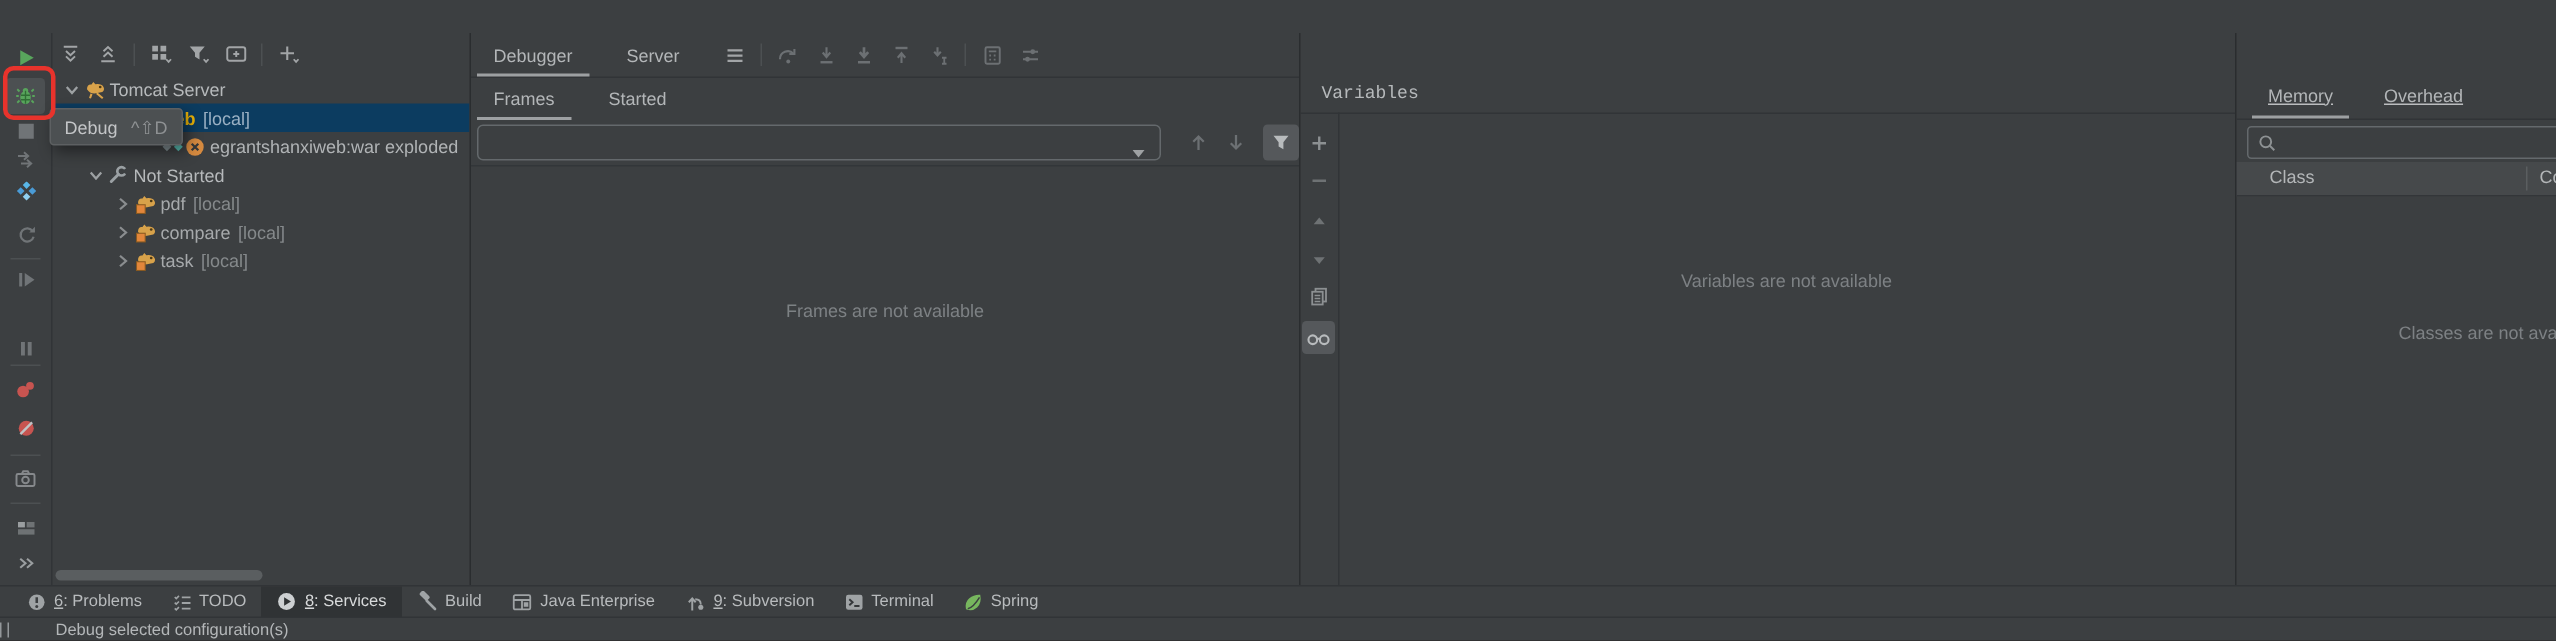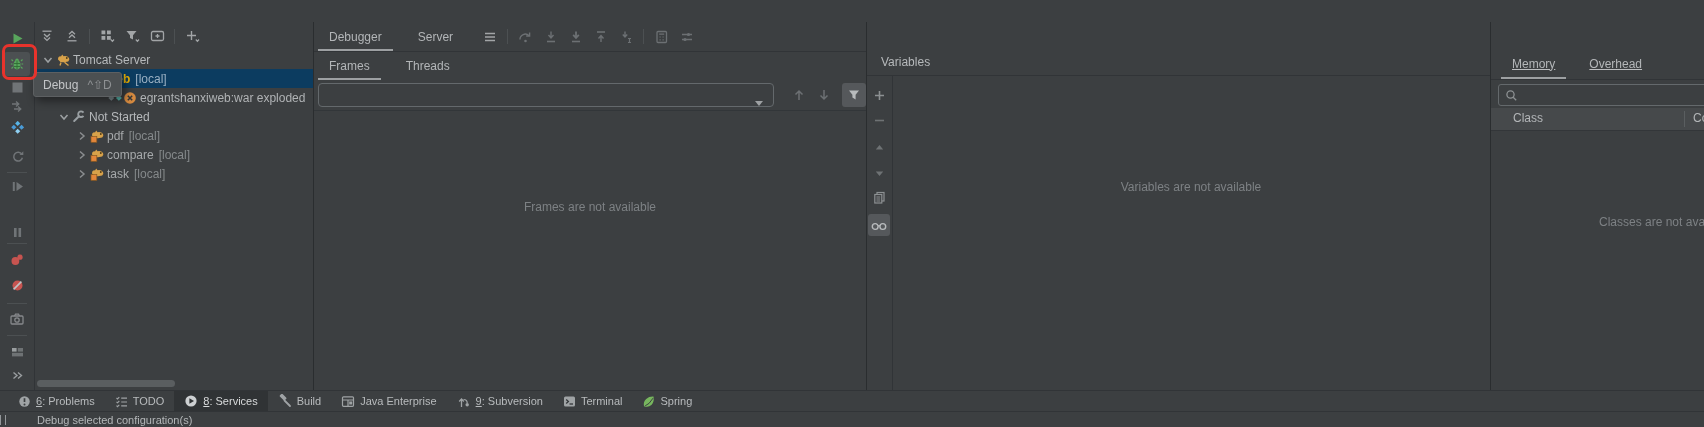--- a/index.html
+++ b/index.html
@@ -49,21 +49,21 @@
   .frame-controls{height:31px;display:flex;align-items:center;padding-left:4px;border-bottom:1px solid #323639;box-sizing:border-box;}
   .combo{position:relative;width:460px;height:24px;border:1px solid #64696c;border-radius:4px;box-sizing:border-box;background:transparent;}
   .combo-chevron{position:absolute;right:9px;top:9px;}
   .fbtn{width:24px;height:24px;display:flex;align-items:center;justify-content:center;border-radius:3px;}
   .fbtn.sel{background:#55585b;}
   .empty-text{position:absolute;left:0;right:0;text-align:center;color:#7d8184;font-size:12px;}
 
   
   .vars-panel{position:absolute;left:866px;top:22px;width:624px;height:368px;border-left:1px solid #2a2d2f;box-sizing:border-box;}
   .vars-header{position:absolute;top:26px;left:0;right:0;height:27px;border-bottom:1px solid #313437;}
-  .vars-title{position:absolute;left:14px;top:7px;font-size:12px;color:#b6b9bb;}
+  .vars-title{position:absolute;left:14px;top:7px;font-size:12px;color:#b6b9bb;font-family:Liberation Mono, monospace;}
   .vars-strip{position:absolute;left:0;top:53px;bottom:0;width:25px;border-right:1px solid #313437;}
   .wbtn{position:absolute;left:1px;width:22px;height:22px;display:flex;align-items:center;justify-content:center;border-radius:3px;}
   .wbtn.sel{background:#55585b;}
 
   
   .memory-panel{position:absolute;left:1490px;top:22px;width:214px;height:368px;border-left:1px solid #2a2d2f;box-sizing:border-box;overflow:hidden;}
   .mem-tabs{position:absolute;top:26px;left:0;right:0;height:31px;border-bottom:1px solid #313437;display:flex;align-items:center;text-decoration:underline;}
   .mem-search{position:absolute;top:62px;left:7px;width:210px;height:22px;border:1px solid #64696c;border-radius:3px;box-sizing:border-box;display:flex;align-items:center;}
   .mem-search input{flex:1;border:none;background:transparent;outline:none;color:#bbbdbf;font-size:12px;font-family:"Liberation Sans",sans-serif;}
   .mem-cols{position:absolute;top:86px;left:0;width:260px;height:22px;background:#46494b;border-bottom:1px solid #333639;}
@@ -443,21 +443,21 @@
             <circle cx="8.5" cy="4.5" r="1.6" fill="#6c7073"></circle>
             <circle cx="5" cy="9.5" r="1.6" fill="#6c7073"></circle>
           </svg>
         </span>
     </div>
     <div class="dbg-subtabs">
       <div class="dtab active" style="height:28px;margin-left:4px">
           <span>Frames</span>
         </div>
       <div class="dtab" style="height:28px;margin-left:14px">
-          <span>Threads</span>
+          <span>Started</span>
         </div>
     </div>
     <div class="frame-controls">
       <div class="combo">
         <span class="combo-chevron"><svg width="9" height="6">
               <path d="M0 0 L8 0 4 5 Z" fill="#9ea1a3"></path>
             </svg></span>
       </div>
       <span class="fbtn" style="margin-left:13px">
           <svg width="14" height="14">

